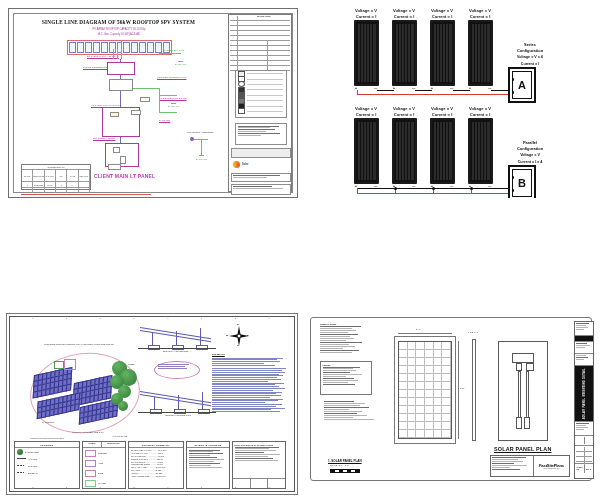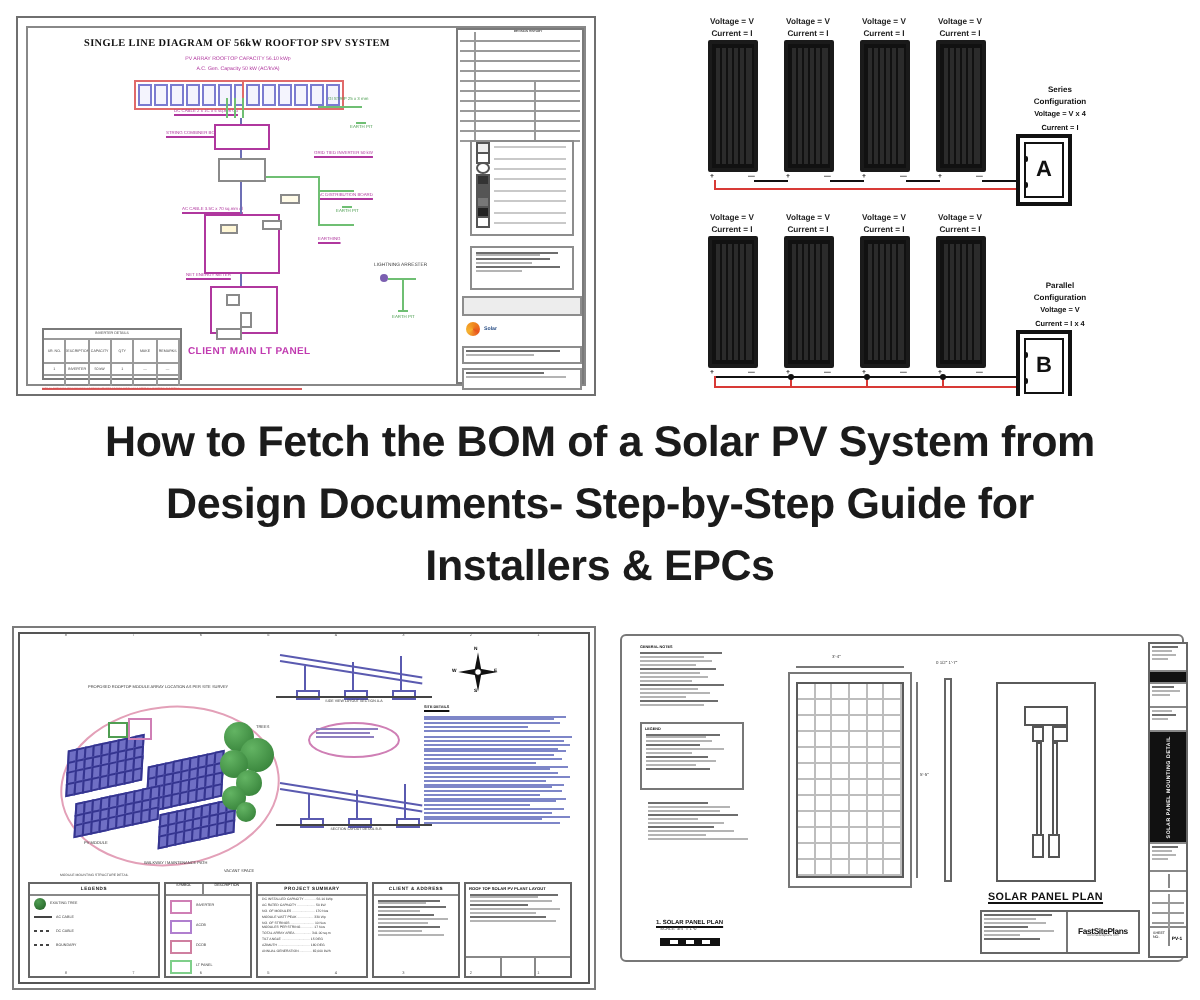--- a/index.html
+++ b/index.html
@@ -1063,21 +1063,20 @@
       <small>Voltage = V</small><br>
       <small>Current = I x 4</small>
     </div>
     <div class="inv" style="left:178px;top:163px;width:28px;height:36px;">
       <b style="top:9px;"></b>
       <b style="top:22px;"></b>
       <span>B</span>
     </div>
   </div>
 
-  <div id="headline">How to Fetch the BOM of a Solar PV System from Design Documents- Step-by-Step Guide for Installers &amp; EPCs</div>
 
   <div class="quad" id="site">
     <div class="sheet"></div>
     <div class="sheet2"></div>
 
     <div class="ruler" style="left:10px;top:4px;width:270px;">
       <span>8</span>
         <span>7</span>
         <span>6</span>
         <span>5</span>

